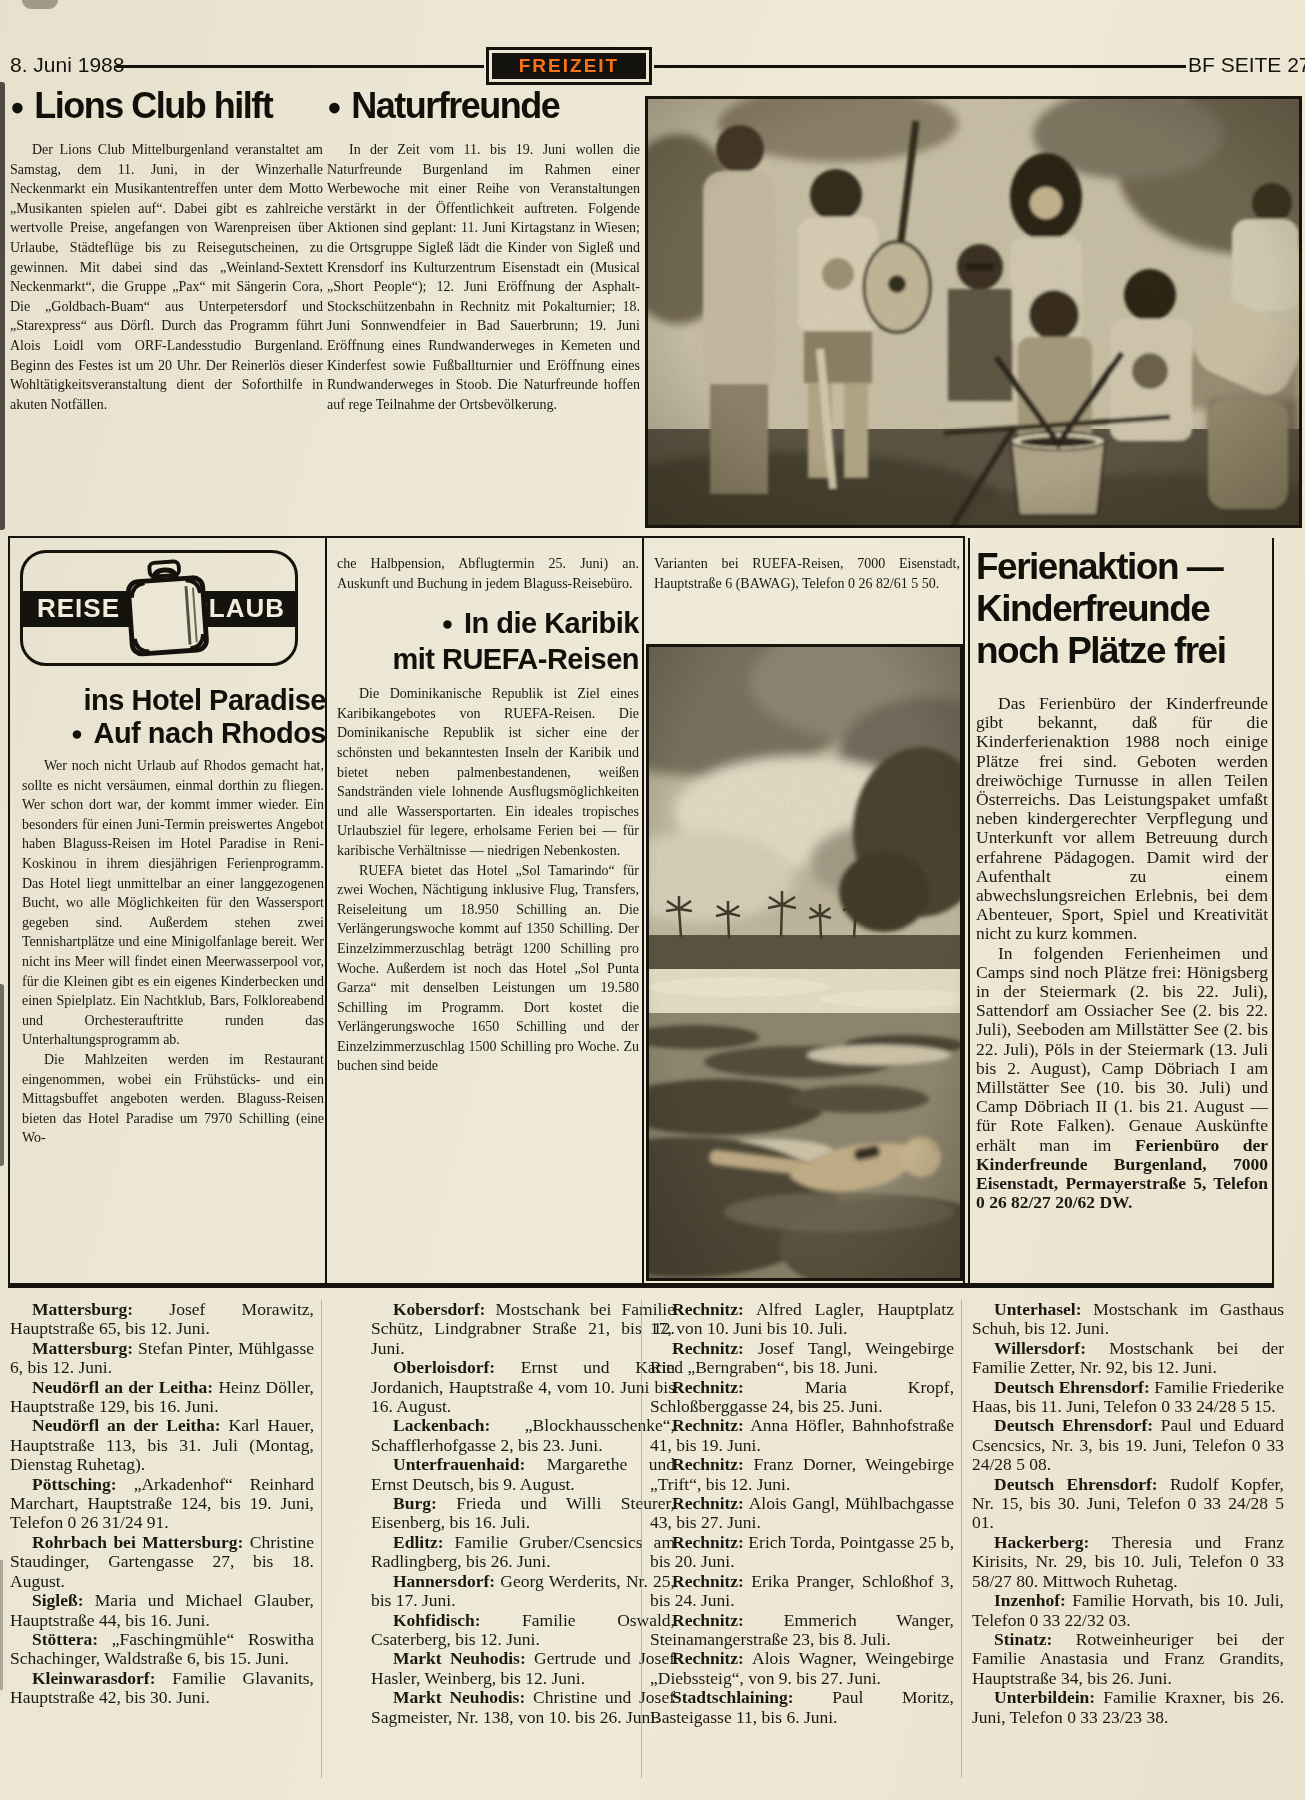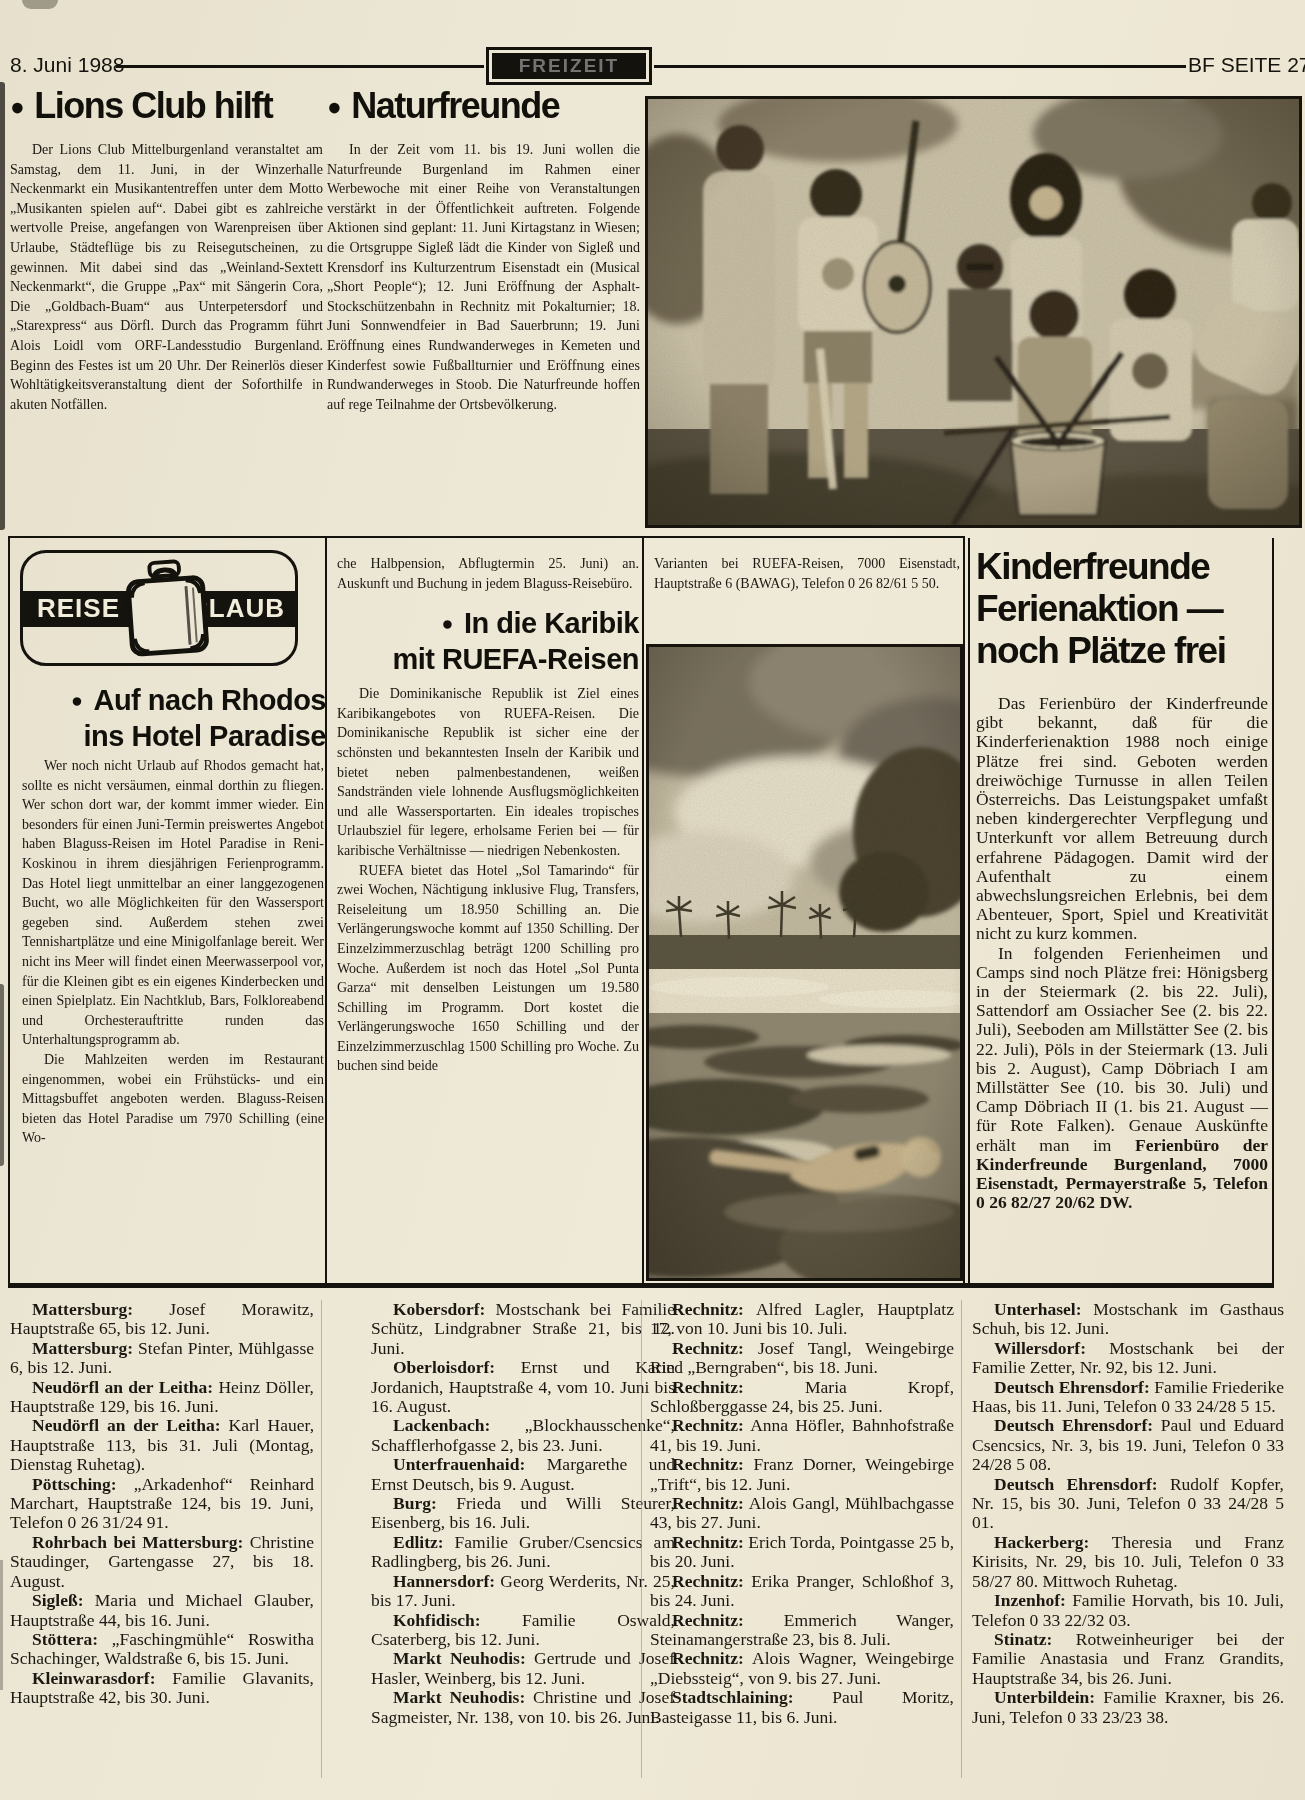--- a/index.html
+++ b/index.html
@@ -16,21 +16,21 @@
   
   .hdr{position:absolute;font-family:"Liberation Sans",sans-serif;font-size:21px;
     font-weight:400;color:#15130d;white-space:nowrap;}
   .hdr.date{left:10px;top:53px;}
   .hdr.pageno{left:1188px;top:53px;}
   .hdr-rule{position:absolute;height:3px;background:#14120c;}
   .rule-l{left:116px;top:65px;width:368px;}
   .rule-r{left:654px;top:65px;width:532px;}
   .freizeit-box{position:absolute;left:486px;top:47px;width:166px;height:38px;
     border:3px solid #14120c;padding:3px;box-sizing:border-box;background:transparent;}
-  .freizeit-inner{width:100%;height:100%;background:#14120c;color:#737373;
+  .freizeit-inner{width:100%;height:100%;background:#14120c;color:#f97316;
     font-family:"Liberation Sans",sans-serif;font-weight:bold;font-size:19px;line-height:26px;
     letter-spacing:2px;text-align:center;}
   
   .headline{font-family:"Liberation Sans",sans-serif;font-weight:bold;color:#12100b;margin:0;}
   .headline.lg{font-size:36px;line-height:40px;letter-spacing:-1.5px;}
   .headline.md{font-size:29px;line-height:33px;letter-spacing:-0.5px;text-align:right;}
   .headline.k{font-size:37px;line-height:42px;letter-spacing:-1.5px;}
   .bullet{display:inline-block;font-size:0.68em;margin-right:11px;transform:translateY(-3px);}
   
   .bp{margin:0;font-size:14px;line-height:19.6px;text-align:justify;text-indent:22px;
@@ -214,22 +214,22 @@
           <path d="M80 38 q-1 -13 -14 -14" fill="none" stroke="#14120c" stroke-width="4"></path>
           <path d="M10 80 q1 13 14 14" fill="none" stroke="#14120c" stroke-width="4"></path>
           <path d="M80 80 q-1 13 -14 14" fill="none" stroke="#14120c" stroke-width="4"></path>
           <line x1="66" y1="30" x2="66" y2="90" stroke="#14120c" stroke-width="3" opacity="0.7"></line>
           <line x1="73" y1="32" x2="73" y2="88" stroke="#14120c" stroke-width="2" opacity="0.6"></line>
         </g>
       </svg>
     </div>
 
     <h2 class="headline md rhodos-h">
+      <div>ins Hotel Paradise</div>
       <div><span class="bullet">●</span><span>Auf nach Rhodos</span></div>
-      <div>ins Hotel Paradise</div>
     </h2>
     <div class="mid-body1">
 
     <p class="bp"><span>Wer noch nicht Urlaub auf Rhodos gemacht hat, sollte es nicht versäumen, einmal dorthin zu fliegen. Wer schon dort war, der kommt immer wieder. Ein besonders für einen Juni-Termin preiswertes Angebot haben Blaguss-Reisen im Hotel Paradise in Reni-Koskinou in ihrem diesjährigen Ferienprogramm. Das Hotel liegt unmittelbar an einer langgezogenen Bucht, wo alle Möglichkeiten für den Wassersport gegeben sind. Außerdem stehen zwei Tennishartplätze und eine Minigolfanlage bereit. Wer nicht ins Meer will findet einen Meerwasserpool vor, für die Kleinen gibt es ein eigenes Kinderbecken und einen Spielplatz. Ein Nachtklub, Bars, Folkloreabend und Orchesterauftritte runden das Unterhaltungsprogramm ab.</span><b></b></p>
         <p class="bp"><span>Die Mahlzeiten werden im Restaurant eingenommen, wobei ein Frühstücks- und ein Mittagsbuffet angeboten werden. Blaguss-Reisen bieten das Hotel Paradise um 7970 Schilling (eine Wo-</span><b></b></p>
       </div>
 
     <div class="vdiv v1"></div>
 
     <div class="mid-col2">
@@ -322,22 +322,22 @@
           <path d="M254 502 a20 20 0 0 1 36 4 l-6 -2 a15 15 0 0 0 -26 -4 Z" fill="#b9a678"></path>
         </g>
         <rect width="311" height="631" filter="url(#grain2)" opacity="0.5"></rect>
         <rect width="311" height="631" fill="url(#vg2)"></rect>
       </svg>
     </figure>
   </section>
 
   <aside class="kinder">
     <h1 class="headline k">
+      <div>Ferienaktion —</div>
       <div>Kinderfreunde</div>
-      <div>Ferienaktion —</div>
       <div>noch Plätze frei</div>
     </h1>
     <div class="body">
 
     <p class="bp"><span>Das Ferienbüro der Kinderfreunde gibt bekannt, daß für die Kinderferienaktion 1988 noch einige Plätze frei sind. Geboten werden dreiwöchige Turnusse in allen Teilen Österreichs. Das Leistungspaket umfaßt neben kindergerechter Verpflegung und Unterkunft vor allem Betreuung durch erfahrene Pädagogen. Damit wird der Aufenthalt zu einem abwechslungsreichen Erlebnis, bei dem Abenteuer, Sport, Spiel und Kreativität nicht zu kurz kommen.</span><b></b></p>
         <p class="bp"><span>In folgenden Ferienheimen und Camps sind noch Plätze frei: Hönigsberg in der Steiermark (2. bis 22. Juli), Sattendorf am Ossiacher See (2. bis 22. Juli), Seeboden am Millstätter See (2. bis 22. Juli), Pöls in der Steiermark (13. Juli bis 2. August), Camp Döbriach I am Millstätter See (10. bis 30. Juli) und Camp Döbriach II (1. bis 21. August — für Rote Falken). Genaue Auskünfte erhält man im </span><b>Ferienbüro der Kinderfreunde Burgenland, 7000 Eisenstadt, Permayerstraße 5, Telefon 0 26 82/27 20/62 DW.</b></p>
       </div>
   </aside>
   <div class="vrule kl"></div>
   <div class="vrule kr"></div>

